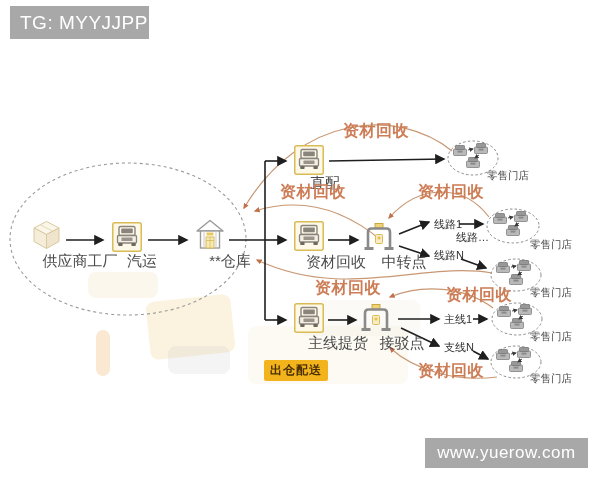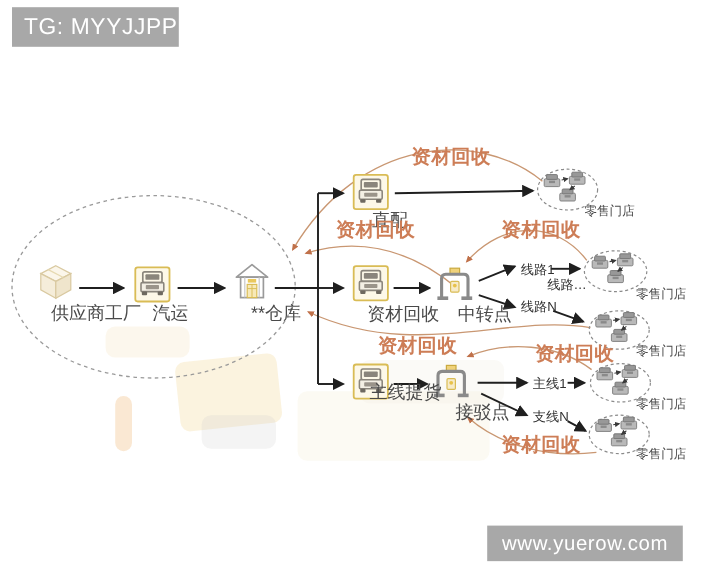--- a/index.html
+++ b/index.html
@@ -1,21 +1,21 @@
 <!DOCTYPE html>
 <html><head>
 <meta charset="utf-8">
 <style>
   *{margin:0;padding:0;box-sizing:border-box}
   html,body{background:#ffffff}
   body{font-family:"Liberation Sans","DejaVu Sans",sans-serif}
   .stage{position:relative;width:600px;height:468px;background:#fff;overflow:hidden}
   .wm{position:absolute;background:#a8a8a8;color:#fff;display:flex;align-items:center;letter-spacing:.5px}
   .wm.header{left:10px;top:6px;width:139px;height:33px;padding-left:10px;font-size:19px}
-  .wm.footer{left:406px;top:438px;width:163px;height:30px;font-size:17px;justify-content:center}
+  .wm.footer{left:425px;top:438px;width:163px;height:30px;font-size:17px;justify-content:center}
   .title{position:absolute;left:28px;top:86px;font-size:20px;font-weight:bold;color:#e6732a;letter-spacing:2px}
   .badge{position:absolute;background:#f2b31c;color:#4a3000;font-weight:bold;font-size:12px;
          display:flex;align-items:center;justify-content:center;border-radius:2px;letter-spacing:1px}
   .badge.inbound{left:57px;top:194px;width:61px;height:21px}
   .badge.outbound{left:264px;top:360px;width:64px;height:21px}
   .lbl{position:absolute;font-size:15px;color:#4a4a4a;white-space:nowrap}
   .lbl.c{transform:translateX(-50%)}
   .route{position:absolute;font-size:11px;color:#303030;white-space:nowrap}
   .retail{position:absolute;font-size:10.5px;color:#4a4a4a;white-space:nowrap}
   .recycle{position:absolute;font-size:16px;color:#cd7d56;font-weight:600;white-space:nowrap;letter-spacing:.5px}
@@ -157,28 +157,29 @@
     <g>
       <ellipse cx="516" cy="362" rx="25" ry="16" fill="none" stroke="#8A8A8A" stroke-width="1" stroke-dasharray="2.5 2.2"></ellipse>
       <use href="#trio" transform="translate(516,362)"></use>
     </g>
   </svg>
 
   <div class="wm header">TG: MYYJJPP</div>
   <div class="wm footer">www.yuerow.com</div>
 
 
+  <div class="badge outbound">出仓配送</div>
 
   <div class="lbl c" style="left:80px;top:252px">供应商工厂</div>
   <div class="lbl c" style="left:142px;top:252px">汽运</div>
   <div class="lbl c" style="left:230px;top:252px">**仓库</div>
   <div class="lbl c" style="left:325px;top:174px">直配</div>
   <div class="lbl c" style="left:336px;top:253px">资材回收</div>
   <div class="lbl c" style="left:404px;top:253px">中转点</div>
-  <div class="lbl c" style="left:338px;top:318px">主线提货</div>
+  <div class="lbl c" style="left:338px;top:334px">主线提货</div>
   <div class="lbl c" style="left:402px;top:334px">接驳点</div>
 
   <div class="route" style="left:434px;top:217px">线路1</div>
   <div class="route" style="left:456px;top:230px">线路…</div>
   <div class="route" style="left:434px;top:248px">线路N</div>
   <div class="route" style="left:444px;top:312px">主线1</div>
   <div class="route" style="left:444px;top:340px">支线N</div>
 
   <div class="retail" style="left:487px;top:169px">零售门店</div>
   <div class="retail" style="left:530px;top:238px">零售门店</div>

